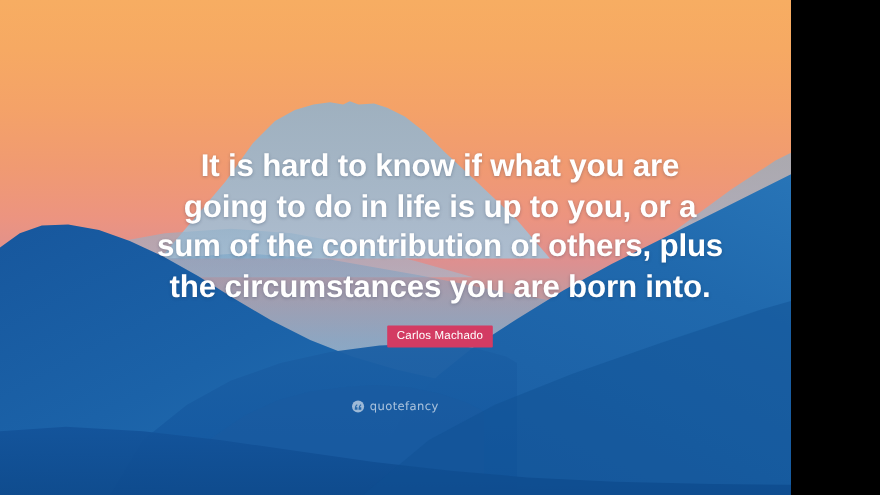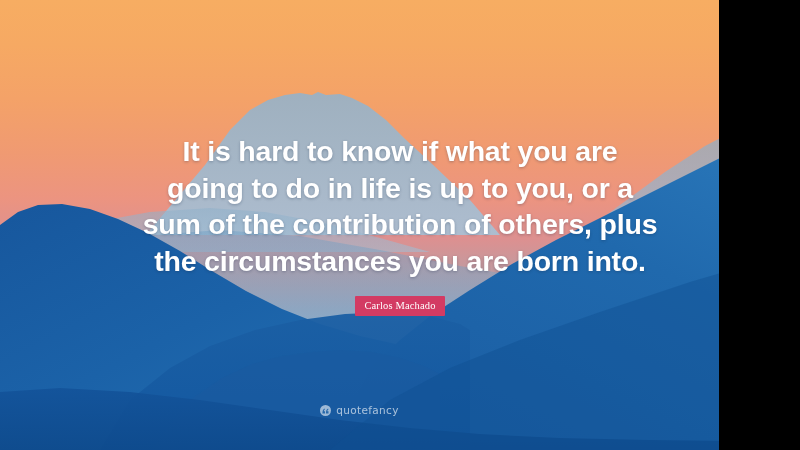--- a/index.html
+++ b/index.html
@@ -45,29 +45,27 @@
     margin-top:17px;
     display:inline-block;
     background:#d33b63;
     color:#ffffff;
     font-size:10.5px;
     line-height:11px;
     font-weight:normal;
     padding:4px 9px 5px 9px;
     letter-spacing:0.15px;
     border-radius:1px;
-    font-family:Liberation Serif, serif;
   }
   
   .watermark{
     position:absolute;left:0;right:0;top:364px;
-    display:flex;align-items:flex-end;justify-content:center;
+    display:flex;align-items:flex-start;justify-content:center;
     gap:5px;
     opacity:0.72;
-    margin-top:40px;
   }
   .wm-badge{
     width:11px;height:11px;border-radius:50%;
     background:rgba(255,255,255,0.80);
     display:flex;align-items:center;justify-content:center;
     flex:0 0 auto;
   }
   .wm-badge svg{display:block;}
   .wm-text{
     color:rgba(255,255,255,0.88);

